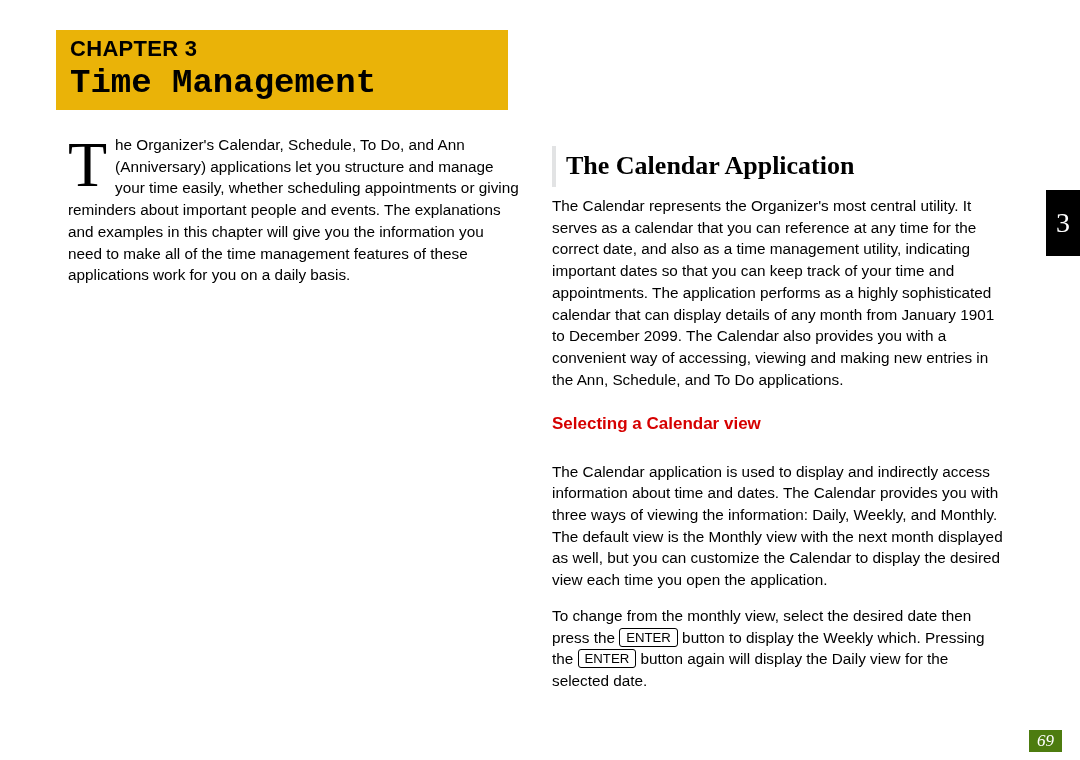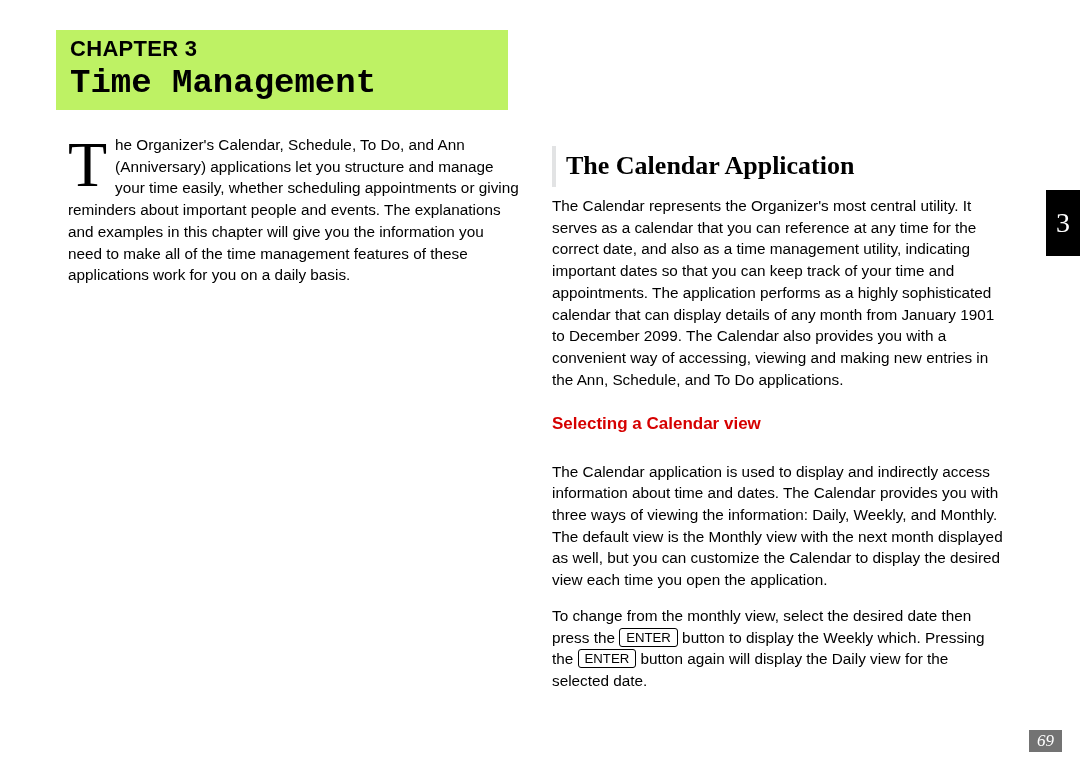--- a/index.html
+++ b/index.html
@@ -8,21 +8,21 @@
     background:#fff;
     font-family:Arial,Helvetica,sans-serif;
     color:#000;
     position:relative;
     overflow:hidden;
   }
   .page{
     position:absolute;left:56px;top:30px;right:16px;bottom:20px;
   }
   .chapter-head{
-    background:#bef264;
+    background:#eab308;
     padding:6px 14px 8px 14px;
     width:452px;
     box-sizing:border-box;
   }
   .chapter-label{
     font-weight:700;
     font-size:22px;
     letter-spacing:0.3px;
     margin-bottom:2px;
   }
@@ -81,21 +81,21 @@
     right:0;top:190px;
     width:34px;height:66px;
     background:#000;color:#fff;
     font-family:"Times New Roman",Times,serif;
     font-size:28px;font-weight:400;
     display:flex;align-items:center;justify-content:center;
   }
   .page-num{
     position:absolute;
     right:18px;bottom:8px;
-    background:#737373;color:#fff;
+    background:#4d7c0f;color:#fff;
     font-style:italic;
     font-family:"Times New Roman",Times,serif;
     font-size:17px;
     padding:1px 8px;
   }
 </style>
 </head>
 <body>
 
 <div class="page">

